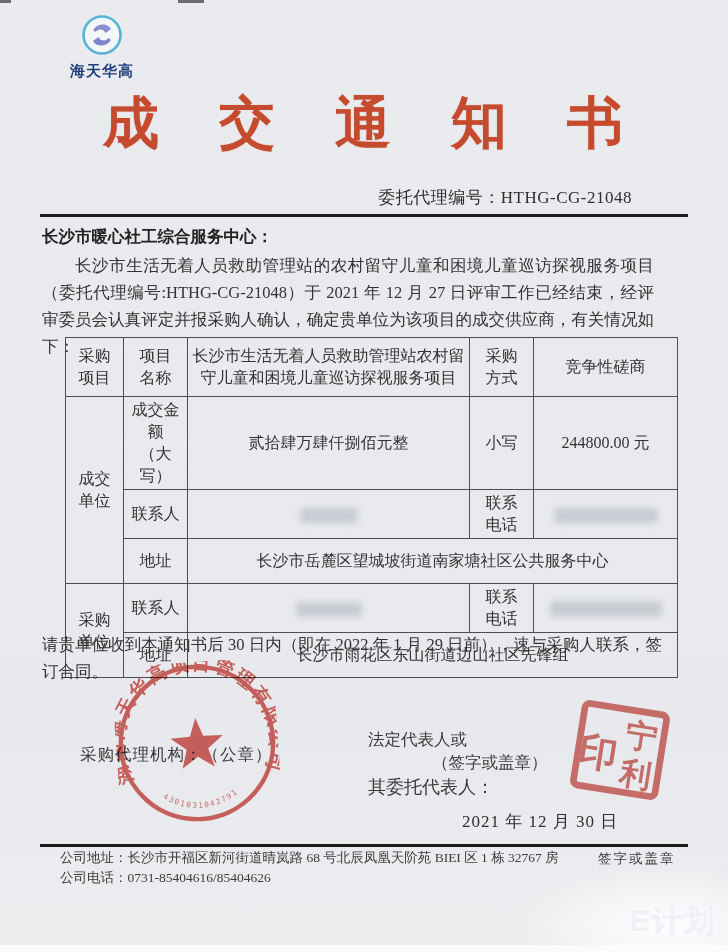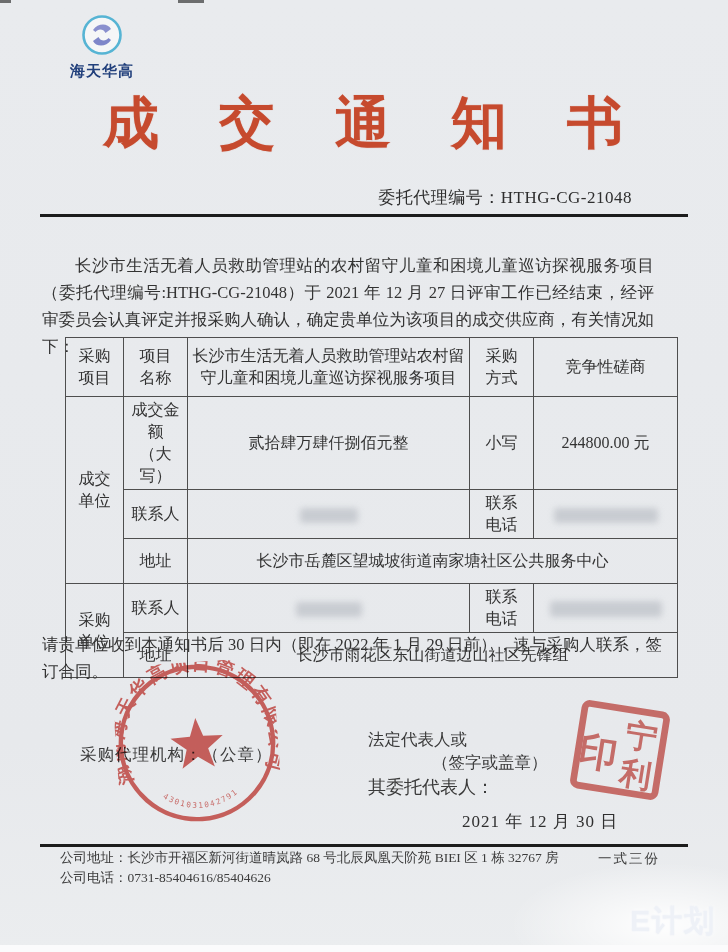--- a/index.html
+++ b/index.html
@@ -91,20 +91,21 @@
   </div>
 
   <div class="title">成　交　通　知　书</div>
 
   <div class="ref-line">
     <span>委托代理编号：</span><span>HTHG-CG-21048</span>
   </div>
 
   <div class="rule rule-top"></div>
 
+  <div class="addressee">长沙市暖心社工综合服务中心：</div>
 
   <div class="intro">长沙市生活无着人员救助管理站的农村留守儿童和困境儿童巡访探视服务项目（委托代理编号:HTHG-CG-21048）于 2021 年 12 月 27 日评审工作已经结束，经评审委员会认真评定并报采购人确认，确定贵单位为该项目的成交供应商，有关情况如下：</div>
 
   <table class="doc">
     <colgroup>
       <col style="width:58px">
         <col style="width:64px">
         <col style="width:282px">
         <col style="width:64px">
         <col style="width:144px">
@@ -181,19 +182,19 @@
 
   <svg class="seal-square" viewBox="0 0 100 100">
     <rect x="7" y="7" width="86" height="86" rx="5" fill="none" stroke="#d0544c" stroke-width="7"></rect>
     <text x="70" y="44" text-anchor="middle" fill="#d0544c" font-size="33" font-weight="bold" font-family="'Liberation Serif',serif">宁</text>
     <text x="70" y="84" text-anchor="middle" fill="#d0544c" font-size="33" font-weight="bold" font-family="'Liberation Serif',serif">利</text>
     <text x="28" y="70" text-anchor="middle" fill="#d0544c" font-size="40" font-weight="bold" font-family="'Liberation Serif',serif">印</text>
   </svg>
 
   <div class="rule rule-bottom"></div>
   <div class="footer-addr">公司地址：长沙市开福区新河街道晴岚路 68 号北辰凤凰天阶苑 BIEI 区 1 栋 32767 房</div>
-  <div class="footer-copies">一式三份</div>
+  <div class="footer-copies">签字或盖章</div>
   <div class="footer-phone">公司电话：0731-85404616/85404626</div>
 
   <div class="glow"></div>
   <div class="watermark">E计划</div>
   <div class="bottom-strip"></div>
 </div>
 
 </body></html>

